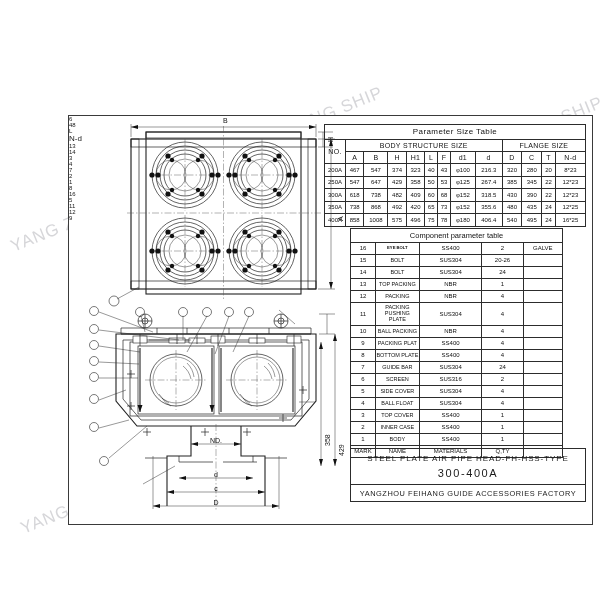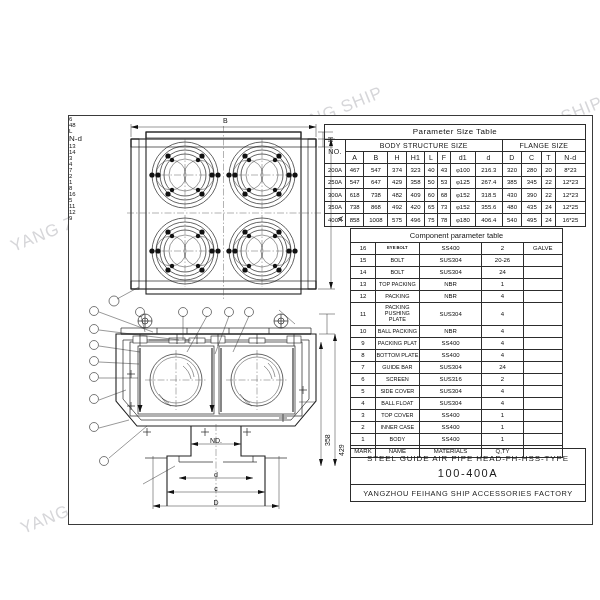--- a/index.html
+++ b/index.html
@@ -624,22 +624,22 @@
         <td>NAME</td>
         <td>MATERIALS</td>
         <td>Q,TY</td>
         <td></td>
       </tr>
     </tbody>
       </table>
 
     <div class="tblk">
       <div class="r1">
-        <div class="l1">STEEL GUIDE AIR PIPE HEAD-FH-HSS-TYPE</div>
-        <div class="l2">100-400A</div>
+        <div class="l1">STEEL PLATE AIR PIPE HEAD-FH-HSS-TYPE</div>
+        <div class="l2">300-400A</div>
       </div>
       <div class="r2">
-        <div class="l3">YANGZHOU FEIHANG SHIP ACCESSORIES FACTORY</div>
+        <div class="l3">YANGZHOU FEIHANG GUIDE ACCESSORIES FACTORY</div>
       </div>
     </div>
 
   </div>
 </div>
 
 </body></html>

